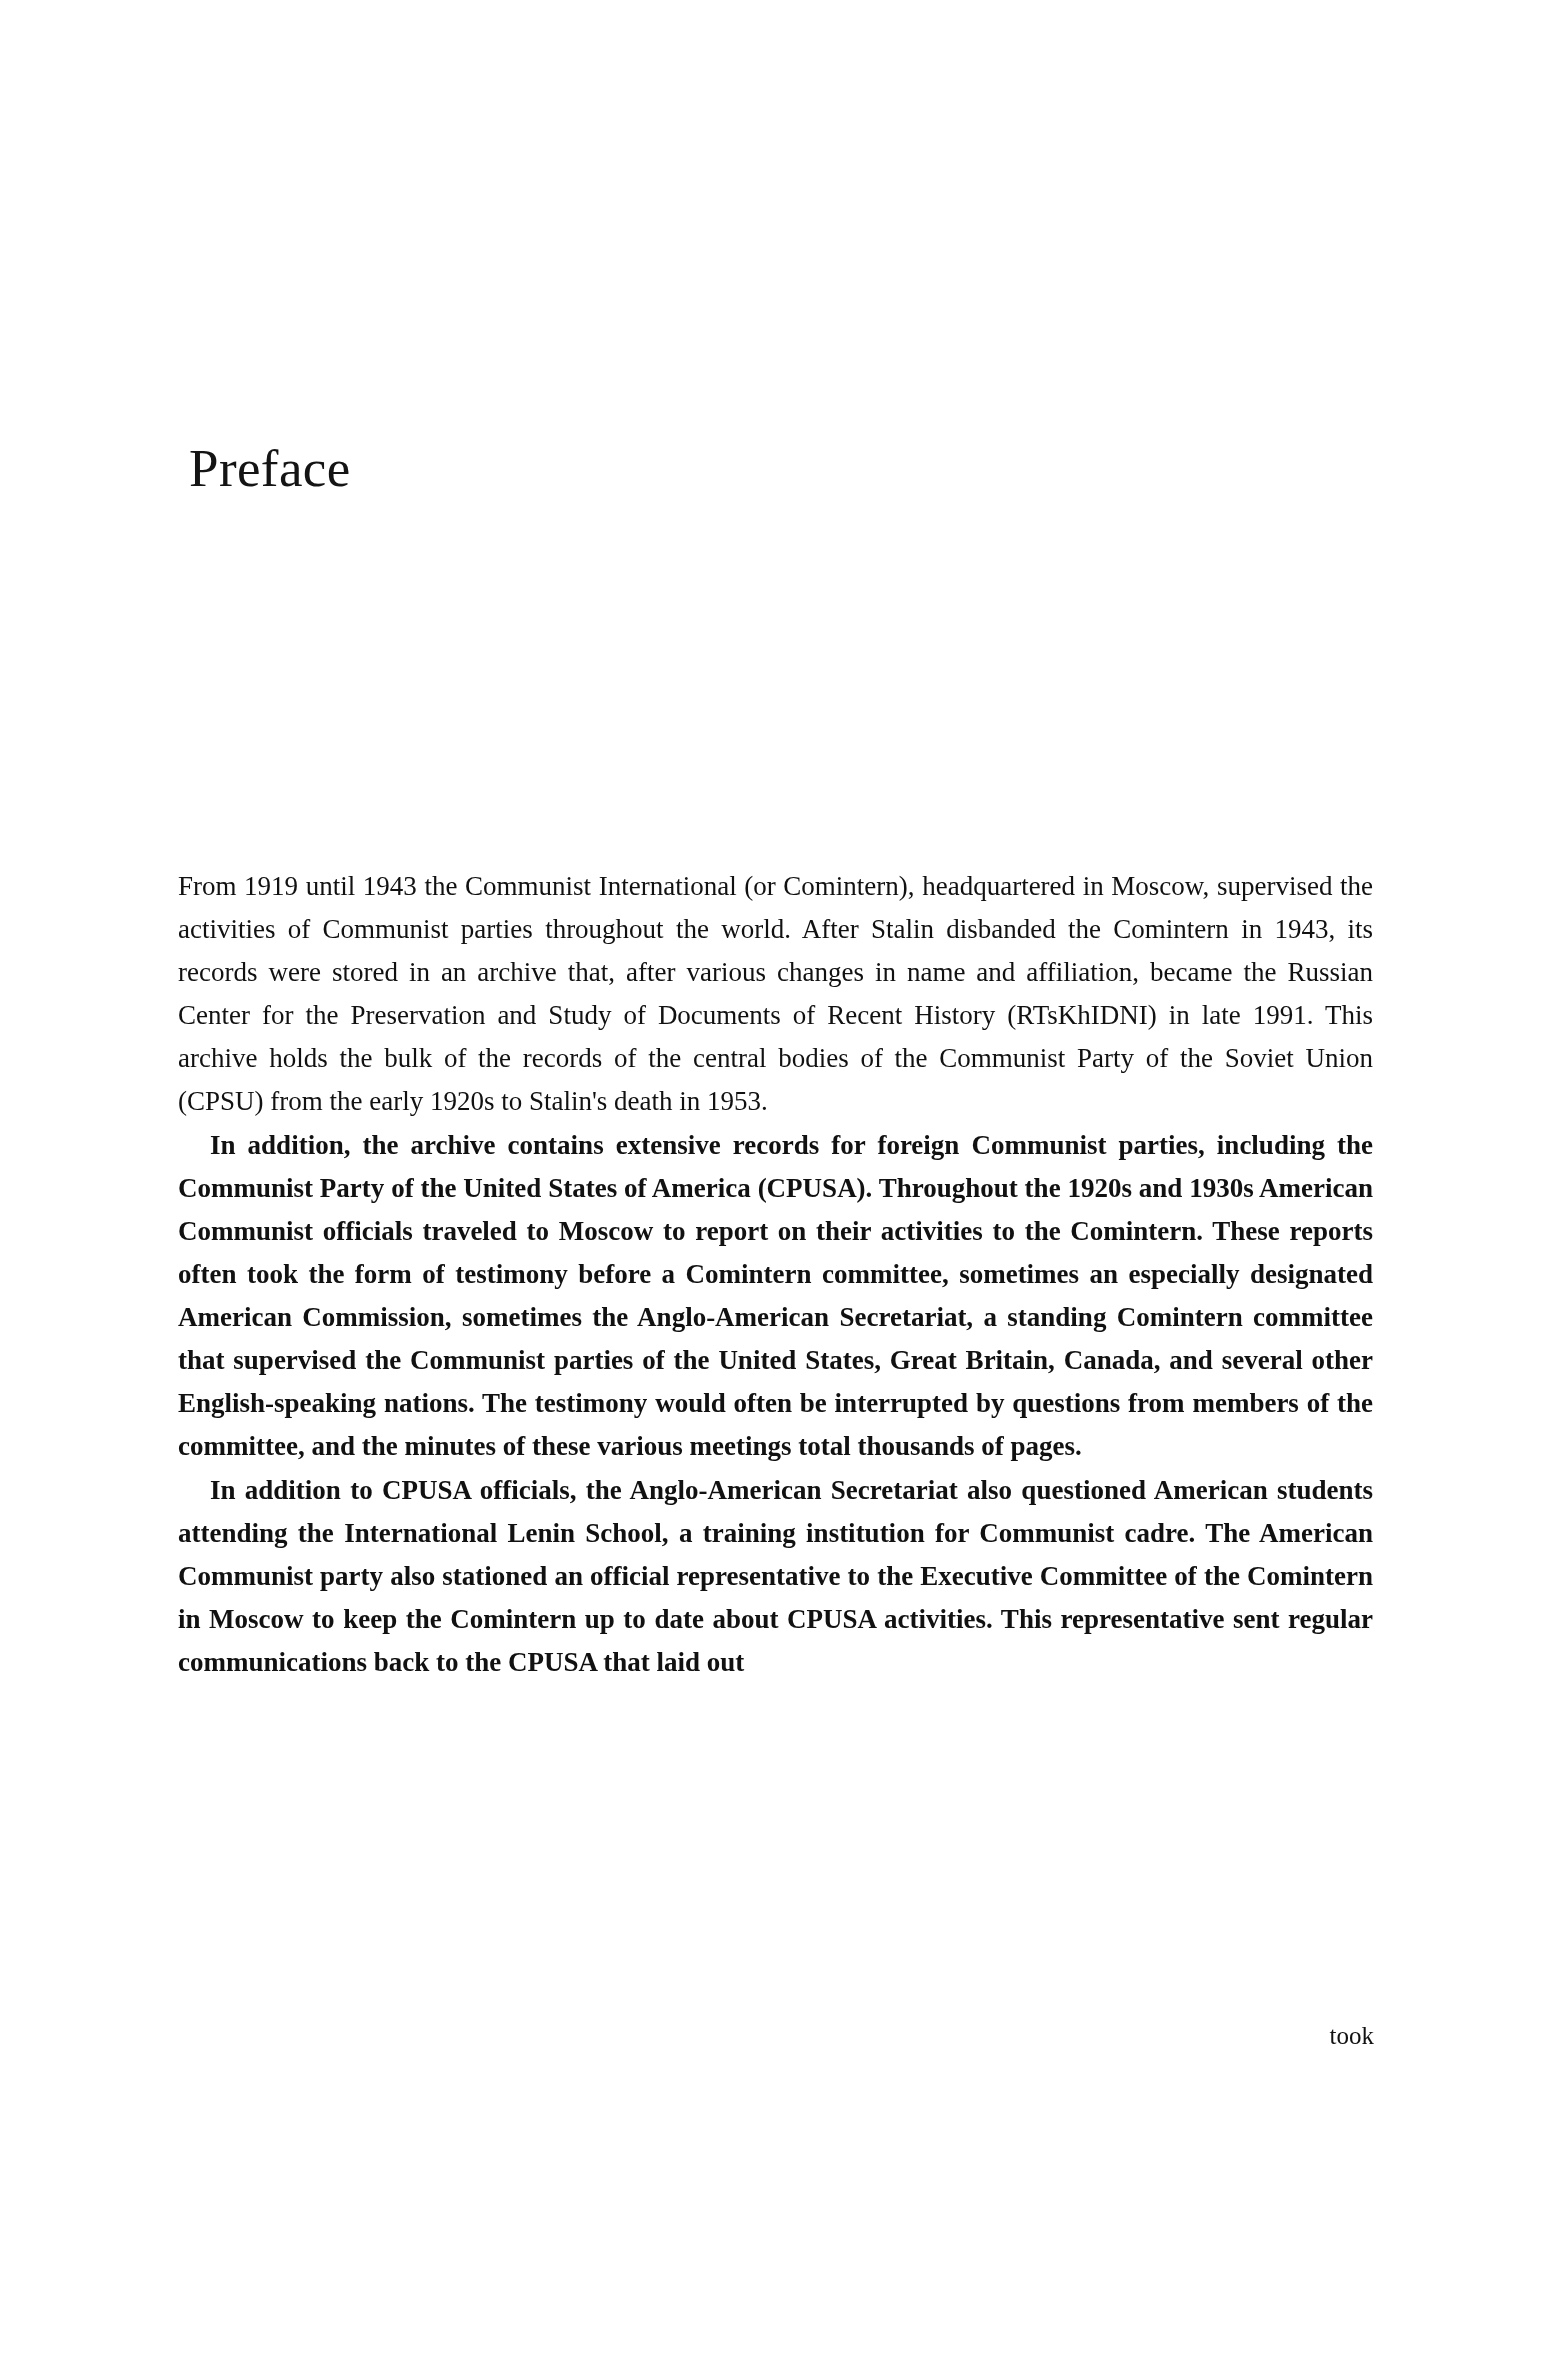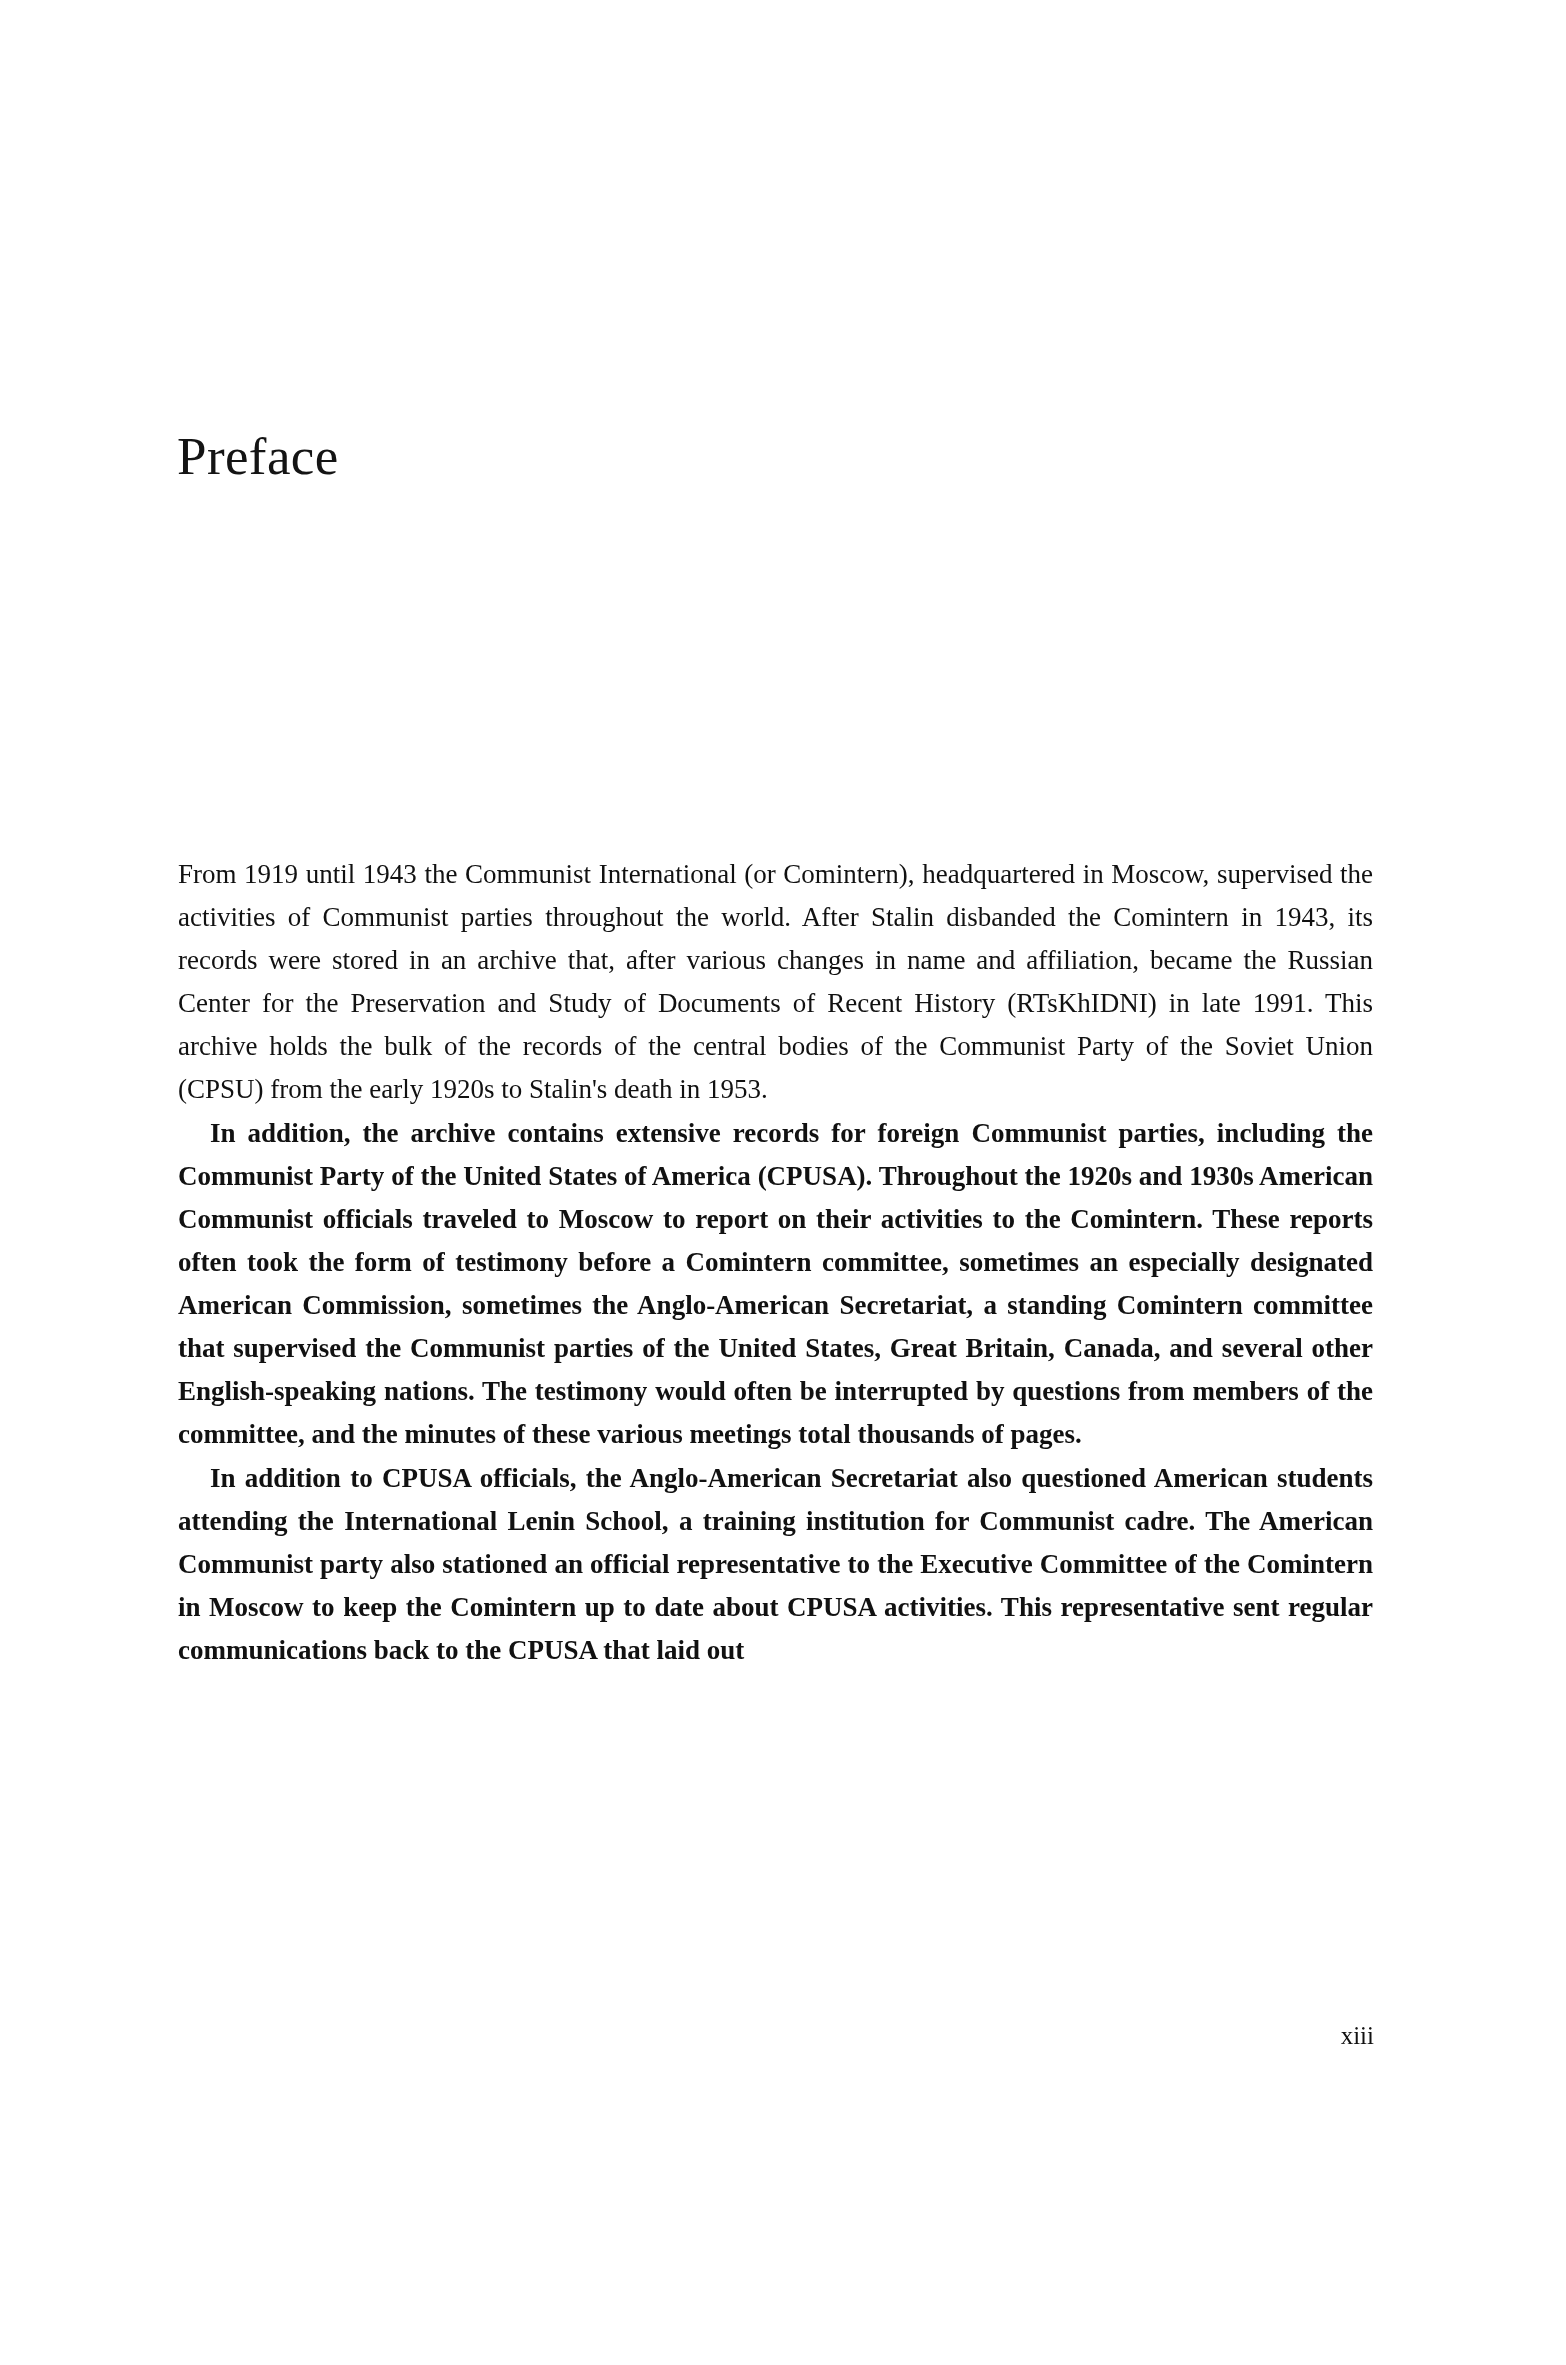--- a/index.html
+++ b/index.html
@@ -23,21 +23,21 @@
     position: absolute;
     left: 177px;
     top: 0;
     width: 1197px;
   }
   .chapter-title {
     font-family: "Liberation Serif", serif;
     font-size: 53px;
     font-weight: 400;
     letter-spacing: 0.4px;
-    margin: 0;
+    margin: 12px;
     padding-top: 426px;
     color: #141414;
   }
   .body-block {
     margin-top: 367px;
   }
   p.para {
     margin: 1px;
     font-size: 27px;
     line-height: 43px;
@@ -70,15 +70,15 @@
     <h1 class="chapter-title">Preface</h1>
 
     <div class="body-block">
       <p class="para">From 1919 until 1943 the Communist International (or Comintern), headquartered in Moscow, supervised the activities of Communist parties throughout the world. After Stalin disbanded the Comintern in 1943, its records were stored in an archive that, after various changes in name and affiliation, became the Russian Center for the Preservation and Study of Documents of Recent History (RTsKhIDNI) in late 1991. This archive holds the bulk of the records of the central bodies of the Communist Party of the Soviet Union (CPSU) from the early 1920s to Stalin's death in 1953.</p>
       <p class="para">In addition, the archive contains extensive records for foreign Communist parties, including the Communist Party of the United States of America (CPUSA). Throughout the 1920s and 1930s American Communist officials traveled to Moscow to report on their activities to the Comintern. These reports often took the form of testimony before a Comintern committee, sometimes an especially designated American Commission, sometimes the Anglo-American Secretariat, a standing Comintern committee that supervised the Communist parties of the United States, Great Britain, Canada, and several other English-speaking nations. The testimony would often be interrupted by questions from members of the committee, and the minutes of these various meetings total thousands of pages.</p>
       <p class="para">In addition to CPUSA officials, the Anglo-American Secretariat also questioned American students attending the International Lenin School, a training institution for Communist cadre. The American Communist party also stationed an official representative to the Executive Committee of the Comintern in Moscow to keep the Comintern up to date about CPUSA activities. This representative sent regular communications back to the CPUSA that laid out</p>
     </div>
 
   </div>
 
-  <div class="folio">xiii</div>
+  <div class="folio">took</div>
 </div>
 
 
 </body></html>

